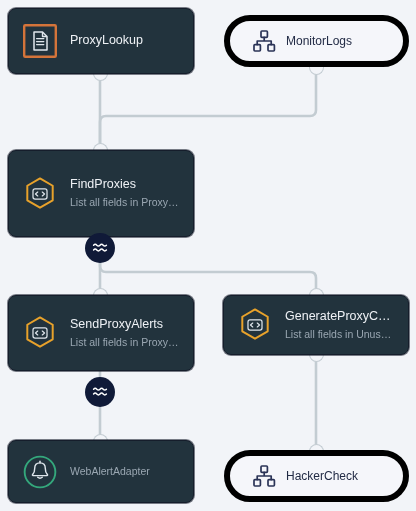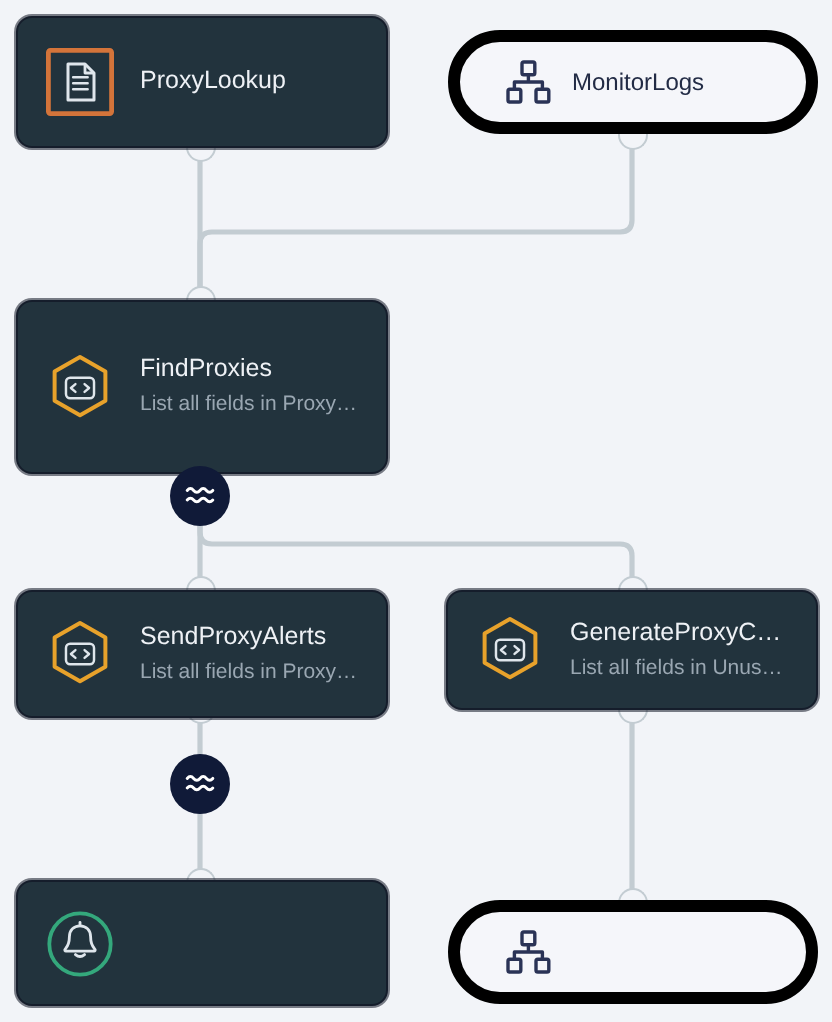--- a/index.html
+++ b/index.html
@@ -209,21 +209,21 @@
     </div>
   </div>
 
   <div class="badge" style="left:85px; top:233px;">
     <svg width="18" height="18" viewBox="0 0 18 18" fill="none">
       <path d="M2.6 6.2 q1.6 -1.8 3.2 0 q1.6 1.8 3.2 0 q1.6 -1.8 3.2 0 q1.6 1.8 3.2 0" stroke="#ffffff" stroke-width="1.5" fill="none" stroke-linecap="round"></path>
       <path d="M2.6 11 q1.6 -1.8 3.2 0 q1.6 1.8 3.2 0 q1.6 -1.8 3.2 0 q1.6 1.8 3.2 0" stroke="#ffffff" stroke-width="1.5" fill="none" stroke-linecap="round"></path>
     </svg>
   </div>
 
-  <div class="node card" style="left:8px; top:295px; width:186px; height:64px;">
+  <div class="node card" style="left:8px; top:295px; width:186px; height:76px;">
     <div class="node-icon">
       <svg width="38" height="38" viewBox="0 0 38 38" fill="none">
         <path d="M19 2.6 L32.4 10.3 V25.7 L19 33.4 L5.6 25.7 V10.3 Z" stroke="#e8a22b" stroke-width="2.1" fill="none" stroke-linejoin="round"></path>
         <rect x="11.6" y="13.6" width="14.8" height="10.8" rx="2.2" stroke="#dfe6ec" stroke-width="1.3" fill="none"></rect>
         <path d="M16.6 16.9 L14.2 19 L16.6 21.1 M21.4 16.9 L23.8 19 L21.4 21.1" stroke="#dfe6ec" stroke-width="1.25" fill="none" stroke-linecap="round" stroke-linejoin="round"></path>
       </svg>
     </div>
     <div class="node-text">
       <div class="node-title">SendProxyAlerts</div>
       <div class="node-sub">List all fields in ProxyAl…</div>
@@ -254,27 +254,29 @@
   <div class="node card" style="left:8px; top:440px; width:186px; height:63px;">
     <div class="node-icon">
       <svg width="38" height="38" viewBox="0 0 38 38" fill="none">
         <circle cx="19" cy="19" r="16.2" stroke="#34a87c" stroke-width="2" fill="none"></circle>
         <path d="M19 9.4 c-3.4 0 -5.6 2.4 -5.6 5.8 c0 4.4 -1.5 5.6 -2.3 6.6 c-0.3 0.4 0 1 0.5 1 h14.8 c0.5 0 0.8 -0.6 0.5 -1 c-0.8 -1 -2.3 -2.2 -2.3 -6.6 c0 -3.4 -2.2 -5.8 -5.6 -5.8 Z" stroke="#dfe6ec" stroke-width="1.5" fill="none" stroke-linejoin="round"></path>
         <path d="M19 7.6 v1.8" stroke="#dfe6ec" stroke-width="1.5" stroke-linecap="round"></path>
         <path d="M16.6 24.6 q2.4 2 4.8 0" stroke="#dfe6ec" stroke-width="1.5" fill="none" stroke-linecap="round"></path>
       </svg>
     </div>
     <div class="node-text">
+      <div class="node-sub">WebAlertAdapter</div>
     </div>
   </div>
 
   <div class="node pill" style="left:224px; top:450px; width:185px; height:52px;">
     <div class="node-icon">
       <svg width="26" height="26" viewBox="0 0 26 26" fill="none">
         <rect x="10" y="3" width="6.4" height="6.4" rx="0.9" stroke="#2a3356" stroke-width="1.7"></rect>
         <rect x="3" y="16.6" width="6.4" height="6.4" rx="0.9" stroke="#2a3356" stroke-width="1.7"></rect>
         <rect x="17" y="16.6" width="6.4" height="6.4" rx="0.9" stroke="#2a3356" stroke-width="1.7"></rect>
         <path d="M13.2 9.4 v3.6 M6.2 16.6 v-3.6 M20.2 16.6 v-3.6 M6.2 13 h14" stroke="#2a3356" stroke-width="1.7" stroke-linecap="round"></path>
       </svg>
     </div>
+    <div class="pill-label">HackerCheck</div>
   </div>
 
 </div>
 
 </body></html>

